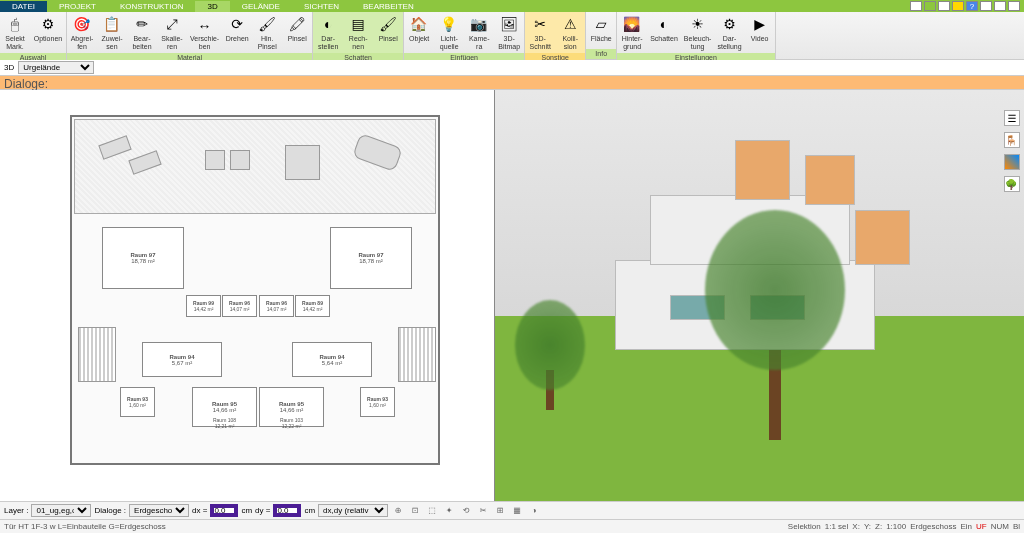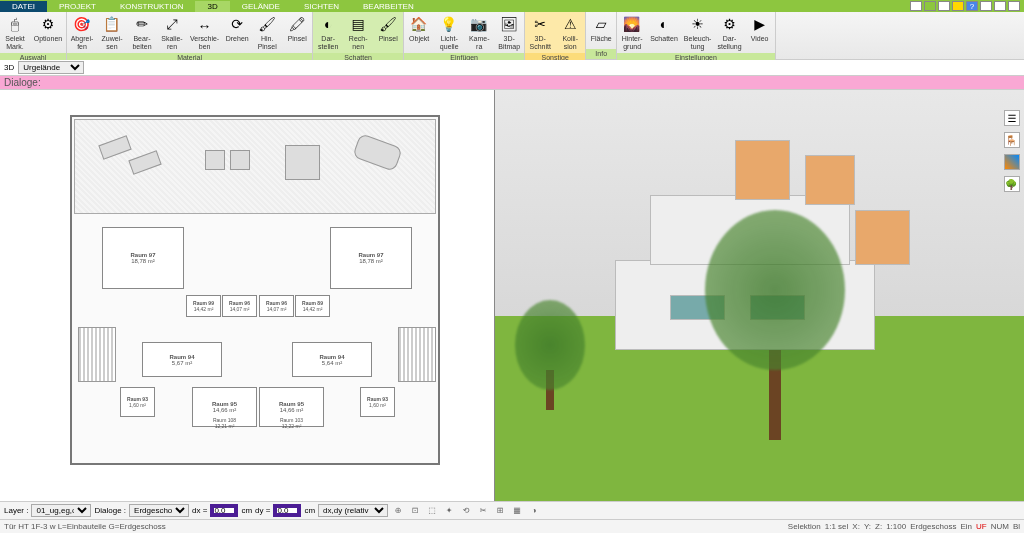--- a/index.html
+++ b/index.html
@@ -26,21 +26,21 @@
 .ribbon-btn { display: flex; flex-direction: column; align-items: center; justify-content: flex-start; padding: 2px 3px; cursor: pointer; min-width: 30px; }
 .ribbon-btn .ico { width: 20px; height: 20px; display: flex; align-items: center; justify-content: center; font-size: 14px; margin-bottom: 1px; }
 .ribbon-btn .lbl { font-size: 7px; text-align: center; line-height: 8px; color: #333; }
 .ribbon-group-label { height: 10px; background: #c8e89a; font-size: 7px; text-align: center; color: #444; line-height: 10px; }
 .ribbon-group.highlight2 .ribbon-group-label { background: #fcdc7a; }
 .ribbon-group.plain .ribbon-group-label { background: #c8e89a; }
 
 
 .subbar { height: 16px; background: #fff; border-bottom: 1px solid #ccc; display: flex; align-items: center; font-size: 8px; gap: 4px; padding-left: 4px; }
 .subbar select, .subbar input { font-size: 8px; height: 13px; border: 1px solid #aaa; }
-.dialoge-row { height: 14px; background: #f9a8d4; border-bottom: 1px solid #ccc; font-size: 10px; padding: 1px 4px; color: #555; }
+.dialoge-row { height: 14px; background: #fdba74; border-bottom: 1px solid #ccc; font-size: 12px; padding: 1px 4px; color: #555; }
 
 
 .main { flex: 1; display: flex; background: #ddd; }
 .pane-2d { width: 495px; background: #fff; border-right: 1px solid #888; position: relative; overflow: hidden; }
 .pane-3d { flex: 1; position: relative; overflow: hidden; }
 
 
 .floorplan { position: absolute; left: 70px; top: 25px; width: 370px; height: 350px; border: 2px solid #777; background: #fafafa; }
 .fp-room { position: absolute; border: 1px solid #888; background: #fff; font-size: 6px; display: flex; flex-direction: column; align-items: center; justify-content: center; color: #555; }
 .fp-room .rn { font-weight: bold; }
@@ -233,21 +233,21 @@
           <span class="ico">▶</span>
           <span class="lbl">Video<br></span>
         </div>
       </div>
     <div class="ribbon-group-label">Einstellungen</div>
   </div>
 </div>
 
 <div class="subbar">
   <span>3D</span>
-  <select style="width:66px"><option>Urgelände</option></select>
+  <select style="width:76px"><option>Urgelände</option></select>
 </div>
 <div class="dialoge-row">Dialoge:</div>
 
 <div class="main">
   <div class="pane-2d">
     <div class="floorplan">
       <div class="fp-patio">
         <div class="fp-furn" style="left:25px;top:20px;width:30px;height:15px;transform:rotate(-20deg)"></div>
         <div class="fp-furn" style="left:55px;top:35px;width:30px;height:15px;transform:rotate(-20deg)"></div>
         <div class="fp-furn" style="left:130px;top:30px;width:20px;height:20px"></div>

